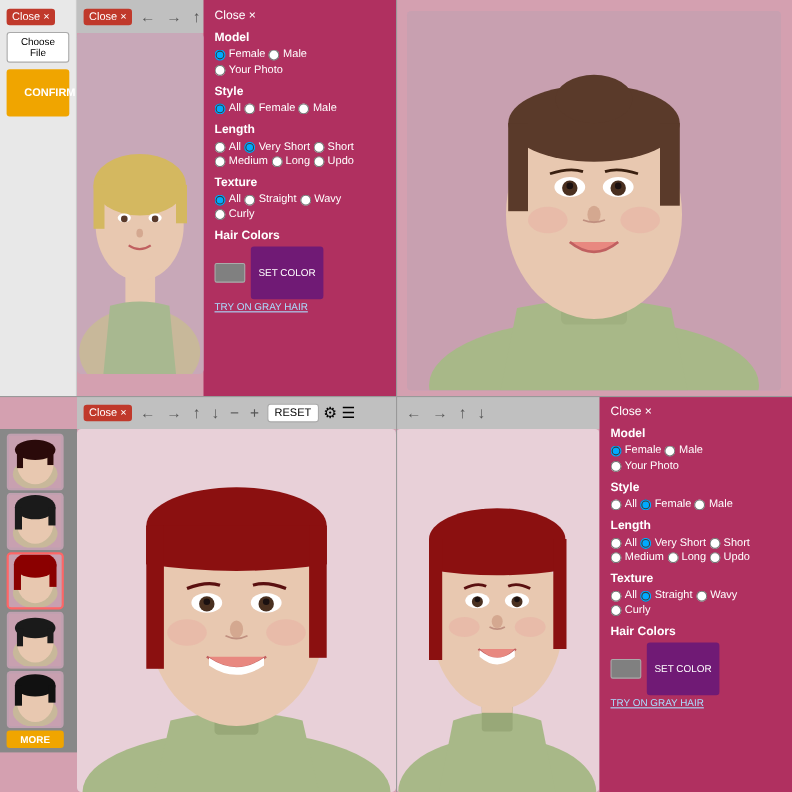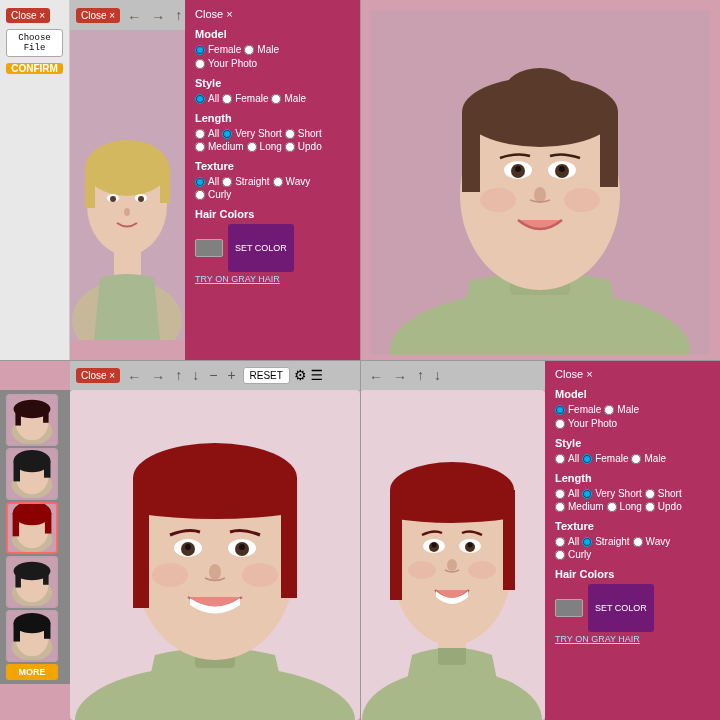--- a/index.html
+++ b/index.html
@@ -75,28 +75,27 @@
       line-height: 1.3;
     }
     .upload-panel .choose-file-btn {
       background: white;
       border: 1px solid #aaa;
       border-radius: 3px;
       padding: 3px 4px;
       font-size: 9px;
       cursor: pointer;
       text-align: center;
-      font-family: Liberation Mono, monospace;
     }
     .upload-panel .confirm-btn {
       background: #f0a500;
       color: white;
       border: none;
       border-radius: 3px;
-      padding: 0;
+      padding: 16px;
       font-size: 10px;
       font-weight: bold;
       cursor: pointer;
       text-align: center;
     }
 
     
     .nav-bar {
       position: absolute;
       top: 0;

